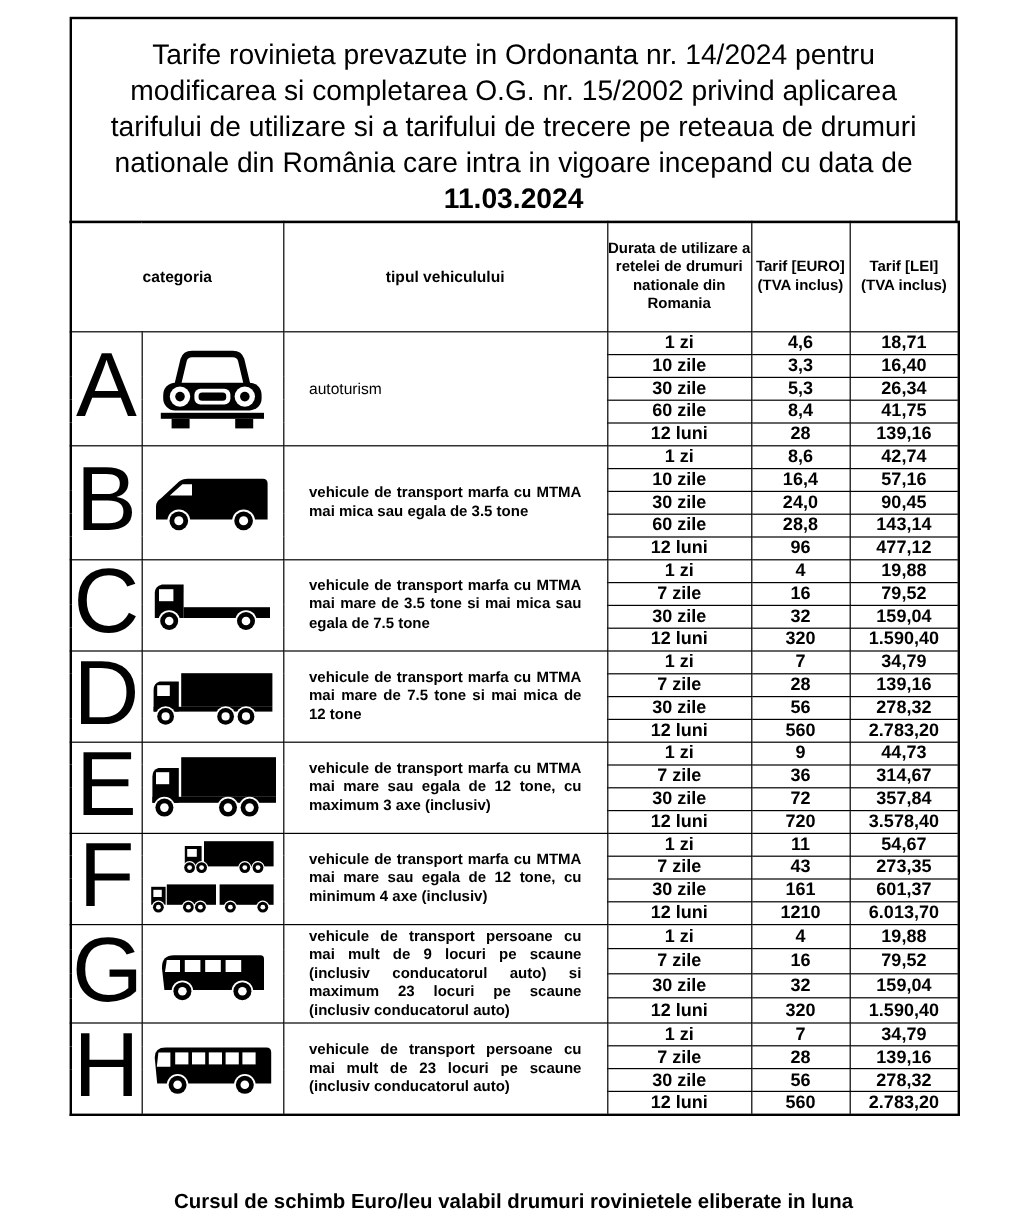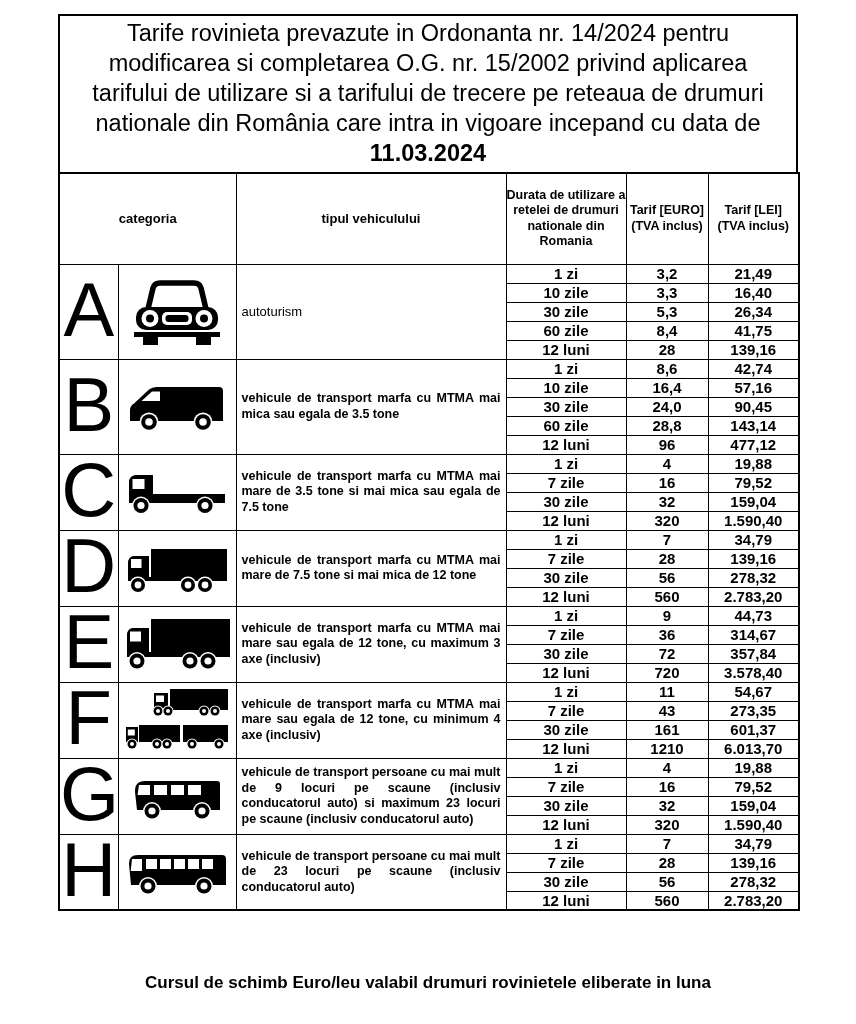--- a/index.html
+++ b/index.html
@@ -17,21 +17,21 @@
     position: absolute;
     left: 58px;
     top: 14px;
     width: 740px;
   }
   .title-box {
     border: 2px solid #000;
     text-align: center;
     font-size: 23.5px;
     line-height: 30px;
-    padding: 2px 8px 4px 8px;
+    padding: 14px 8px 4px 8px;
     background: #fff;
   }
   .title-box b { font-weight: bold; }
   table.tariff {
     border-collapse: collapse;
     table-layout: fixed;
     width: 740px;
     margin-top: -2px;
     border: 2px solid #000;
   }
@@ -61,21 +61,21 @@
     padding-bottom: 4px;
   }
   td.icon-cell { text-align: center; vertical-align: middle; }
   td.icon-cell svg { display: inline-block; vertical-align: middle; }
   td.desc-cell {
     font-weight: bold;
     font-size: 12.5px;
     line-height: 15.5px;
     text-align: justify;
     vertical-align: middle;
-    padding: 2px 5px;
+    padding: 2px 21px;
   }
   td.desc-cell.regular {
     font-weight: normal;
     font-size: 13px;
     text-align: left;
   }
   td.dur-cell, td.euro-cell, td.lei-cell {
     height: 19px;
     text-align: center;
     vertical-align: middle;
@@ -137,22 +137,22 @@
                 <circle cx="73" cy="40.5" r="8.5" fill="#fff"></circle>
                 <circle cx="73" cy="40.5" r="4" fill="#000"></circle>
                 <rect x="31" y="34" width="30" height="13" rx="5" fill="#fff"></rect>
                 <rect x="34.5" y="37" width="23" height="7" rx="3" fill="#000"></rect>
                 <rect x="3" y="54" width="86" height="5" fill="#000"></rect>
                 <rect x="12" y="59" width="15" height="8" fill="#000"></rect>
                 <rect x="65" y="59" width="15" height="8" fill="#000"></rect>
               </svg></td>
             <td class="desc-cell regular" rowspan="5">autoturism</td>
             <td class="dur-cell">1 zi</td>
-            <td class="euro-cell">3,2</td>
-            <td class="lei-cell">21,49</td>
+            <td class="euro-cell">4,6</td>
+            <td class="lei-cell">18,71</td>
           </tr>
           <tr>
             <td class="dur-cell">10 zile</td>
             <td class="euro-cell">3,3</td>
             <td class="lei-cell">16,40</td>
           </tr>
           <tr>
             <td class="dur-cell">30 zile</td>
             <td class="euro-cell">5,3</td>
             <td class="lei-cell">26,34</td>

